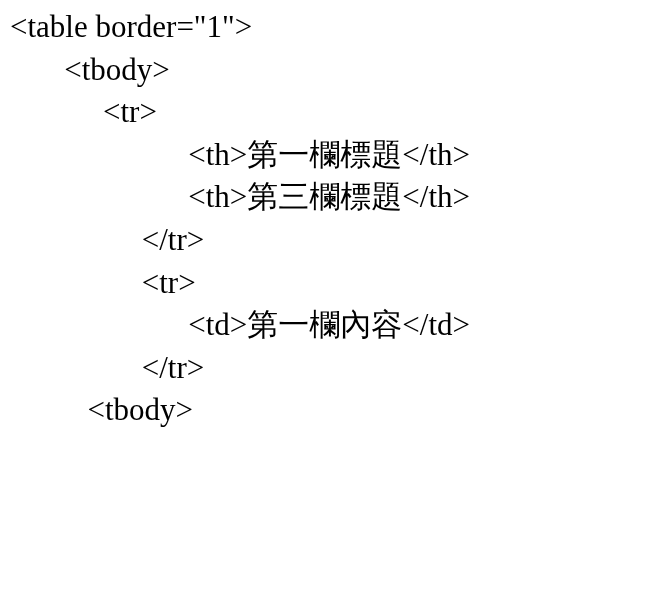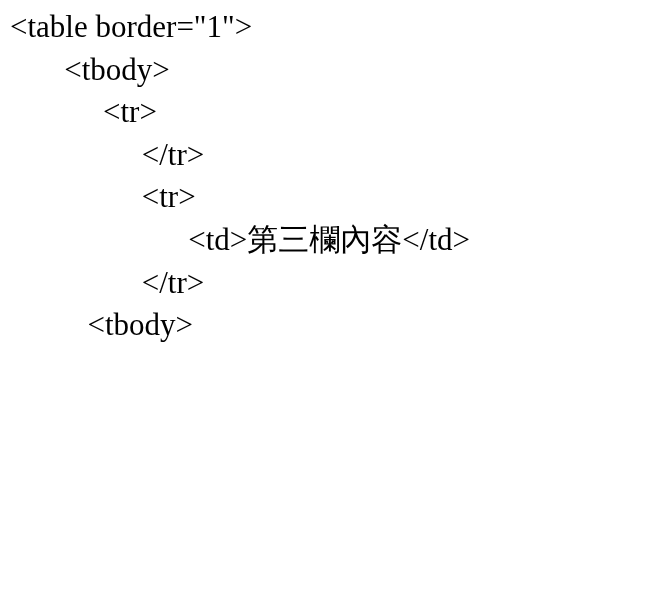--- a/index.html
+++ b/index.html
@@ -23,18 +23,20 @@
     white-space: pre;
   }
 </style>
 </head>
 <body style="background: rgb(255, 255, 255);">
 
 <div class="code-block">
   <div class="code-line">&lt;table border="1"&gt;</div>
   <div class="code-line">       &lt;tbody&gt;</div>
   <div class="code-line">            &lt;tr&gt;</div>
+  <div class="code-line">                       &lt;th&gt;第一欄標題&lt;/th&gt;</div>
+  <div class="code-line">                       &lt;th&gt;第三欄標題&lt;/th&gt;</div>
   <div class="code-line">                 &lt;/tr&gt;</div>
   <div class="code-line">                 &lt;tr&gt;</div>
-  <div class="code-line">                       &lt;td&gt;第三欄內容&lt;/td&gt;</div>
+  <div class="code-line">                       &lt;td&gt;第一欄內容&lt;/td&gt;</div>
   <div class="code-line">                 &lt;/tr&gt;</div>
   <div class="code-line">          &lt;tbody&gt;</div>
 </div>
 
 </body></html>

